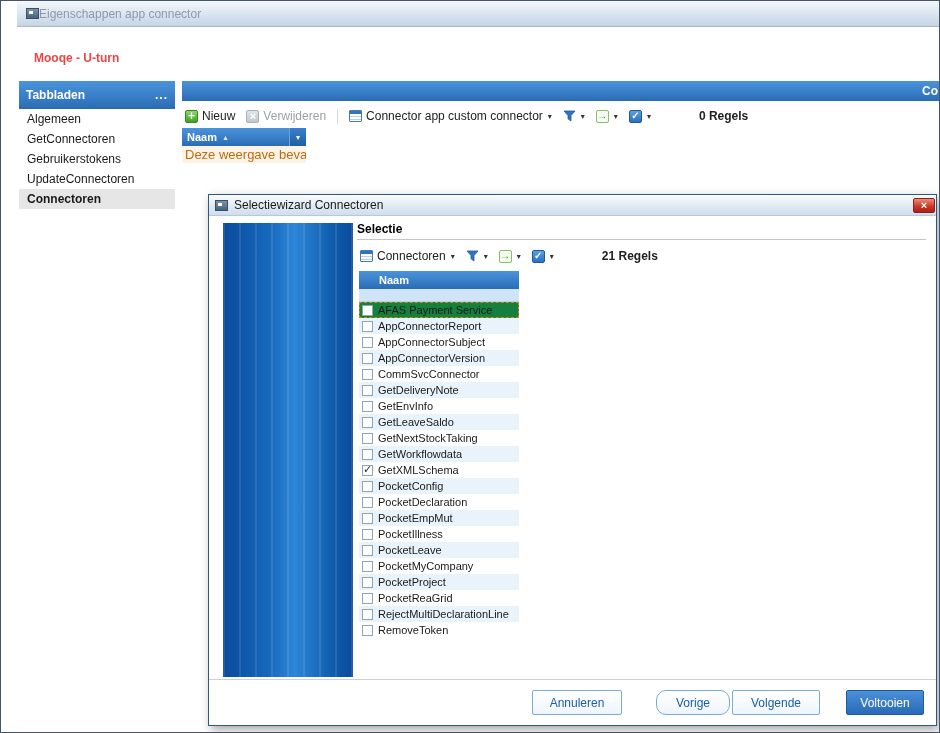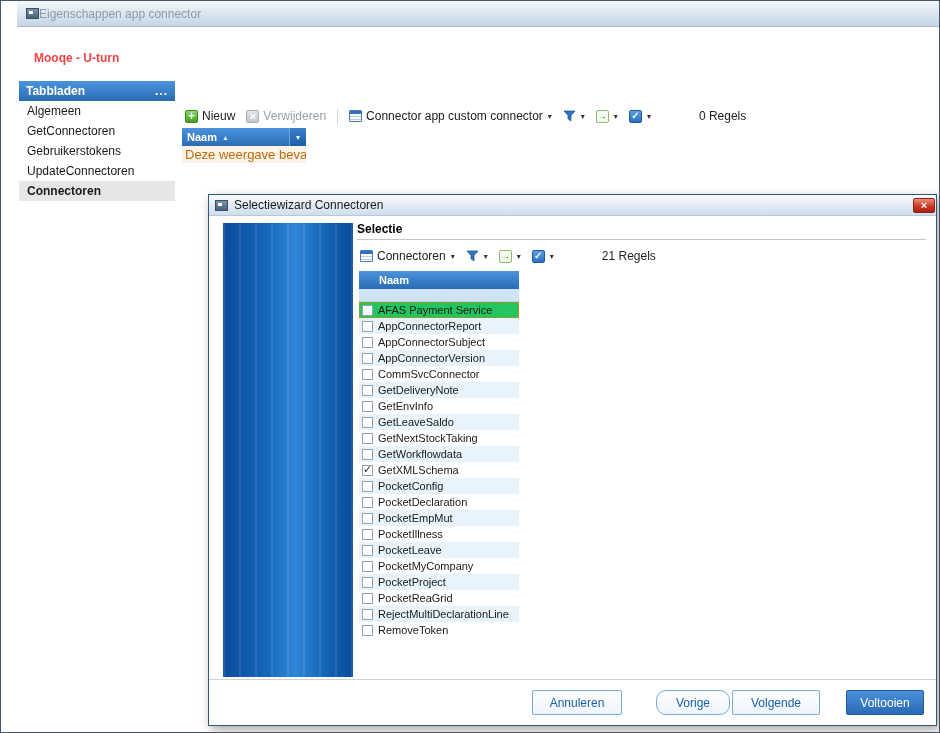--- a/index.html
+++ b/index.html
@@ -15,41 +15,41 @@
     border-bottom:1px solid #aab8c8; display:flex; align-items:center; 
     padding:0 9px; font-size:12px; color:#8d9aa8;margin-left:16px; }
   .app-icon { width:13px; height:11px; flex:none;
     background:linear-gradient(#7a94aa,#46627c); border:1px solid #3a4e60; position:relative; }
   .app-icon::after { content:""; position:absolute; left:2px; top:2px; width:4px; height:3px; background:#fff; }
 
   .subtitle { position:absolute; left:33px; top:50px; font-size:12px; font-weight:bold; color:#ef4444; }
 
   
   .sidebar { position:absolute; left:18px; top:80px; width:156px; }
-  .sidebar-header { height:20px; background:linear-gradient(#4a94dc,#2a6cb4);
+  .sidebar-header { height:28px; background:linear-gradient(#4a94dc,#2a6cb4);
     color:#fff; font-size:12px; font-weight:bold; display:flex; align-items:center;
     justify-content:space-between; padding:2px 7px; }
   .sidebar-dots { font-weight:bold; letter-spacing:1px; cursor:pointer; line-height:8px; }
   .sb-item { height:20px; display:flex; align-items:center; padding-left:8px;
     font-size:12px; color:#1a1a1a; cursor:pointer; }
   .sb-item.active { background:#e6e6e6; font-weight:bold; }
 
   
   .main-header { position:absolute; left:181px; top:80px; right:0; height:20px;
     background:linear-gradient(#4a94dc,#2a6cb4); color:#fff; font-weight:bold;
     font-size:12px; display:flex; align-items:center; justify-content:flex-end;
     padding-right:1px; overflow:hidden; }
 
   .toolbar { display:flex; align-items:center; gap:5px; font-size:12px; color:#222; }
   .main-toolbar { position:absolute; left:181px; top:104px; right:0; height:22px; }
   .tb-btn { display:flex; align-items:center; gap:4px; padding:2px 3px; cursor:pointer; white-space:nowrap; }
   .tb-btn.disabled { color:#9aa2aa; }
   .tb-sep { width:1px; height:15px; background:#d2d8de; margin:0 3px; }
   .caret { font-size:8px; color:#333; margin-left:1px; }
-  .rowcount { margin-left:40px; color:#222; }
+  .rowcount { margin-left:40px; color:#222;font-weight:bold; }
 
   .ic { width:13px; height:13px; flex:none; display:inline-flex; align-items:center;
         justify-content:center; font-size:10px; line-height:1; border-radius:2px; }
   .ic-plus { background:linear-gradient(#8ed66a,#3fa01f); border:1px solid #2f8f18;
              color:#fff; font-weight:bold; font-size:12px; }
   .ic-del  { background:linear-gradient(#dfe3e8,#c2c8cf); border:1px solid #aab0b8;
              color:#fff; font-weight:bold; font-size:11px; }
   .ic-grid { width:13px; height:12px; border:1px solid #4a7ab0; border-radius:1px;
     background:linear-gradient(#2e74c0 0 3px, rgba(0,0,0,0) 3px),
                repeating-linear-gradient(#fff 0 2px,#b8d0e8 2px 3px); }
@@ -90,21 +90,21 @@
   .dlg-section-title { position:absolute; left:148px; top:5px; font-size:12px; font-weight:bold; color:#000; }
   .dlg-hr { position:absolute; left:148px; right:10px; top:22px; border-top:1px solid #c6c6c6; }
   .dlg-toolbar { position:absolute; left:148px; top:28px; right:10px; height:22px; }
 
   .dtable { position:absolute; left:150px; top:54px; width:160px; font-size:11px; }
   .dt-head { height:18px; background:linear-gradient(#4a94dc,#2a6cb4); color:#fff;
     font-weight:bold; display:flex; align-items:center; padding-left:20px; }
   .dt-filter { height:13px; background:#cfe4f6; border-bottom:1px solid #b8d2ea; }
   .drow { display:flex; align-items:center; height:16px; background:#fff; cursor:pointer; }
   .drow:nth-child(even) { background:#e8f3fc; }
-  .drow.selected { background:#22c55e; outline:1px dashed #cf8a1a; outline-offset:-1px; }
+  .drow.selected { background:#15803d; outline:1px dashed #cf8a1a; outline-offset:-1px; }
   .cb { width:11px; height:11px; border:1px solid #90a4b8; background:#fff;
     margin:0 5px 0 3px; position:relative; flex:none; }
   .cb.checked::after { content:"✓"; position:absolute; left:0; top:-3px; font-size:11px; color:#2a2a2a; }
   .rname { white-space:nowrap; color:#1a1a1a; }
 
   .dlg-footer { position:absolute; left:0; right:0; bottom:0; height:46px;
     border-top:1px solid #d0d0d0; background:#fff; }
   .btn { position:absolute; top:10px; height:25px; border:1px solid #78aade; border-radius:2px;
     background:linear-gradient(#ffffff,#eef5fc); color:#1a5fa8; font-size:12px;
     font-family:"Liberation Sans", sans-serif; cursor:pointer; }
@@ -151,20 +151,21 @@
 
 
         <div class="sb-item active">
           <span>Connectoren</span>
         </div>
 
 
     </div>
   </div>
 
+  <div class="main-header">Co</div>
 
   <div class="toolbar main-toolbar">
     <div class="tb-btn">
       <span class="ic ic-plus">+</span>
       <span>Nieuw</span>
     </div>
     <div class="tb-btn disabled">
       <span class="ic ic-del">×</span>
       <span>Verwijderen</span>
     </div>

